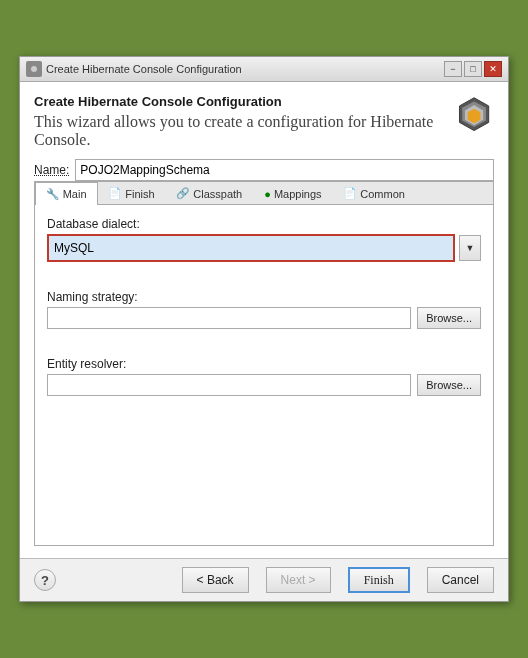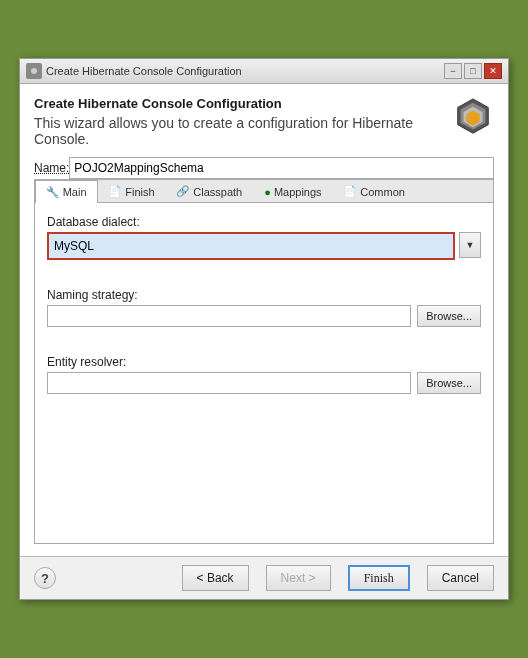--- a/index.html
+++ b/index.html
@@ -75,28 +75,29 @@
       justify-content: space-between;
       margin-bottom: 10px;
     }
     .wizard-header-text h2 {
       font-size: 13px;
       font-weight: bold;
       color: #1a1a1a;
       margin-bottom: 4px;
     }
     .wizard-header-text p {
-      font-size: 14px;
+      font-size: 16px;
       color: #444;
+      font-family: Liberation Serif, serif;
     }
     .name-row {
       display: flex;
       align-items: center;
       margin-bottom: 0;
-      gap: 0;
+      gap: 6px;
     }
     .name-label {
       font-size: 12px;
       color: #222;
       text-decoration: underline;
       text-decoration-style: dotted;
       white-space: nowrap;
     }
     .name-input {
       flex: 1;
@@ -144,21 +145,21 @@
     .field-group {
       margin-bottom: 28px;
     }
     .field-label {
       font-size: 12px;
       color: #222;
       margin-bottom: 3px;
     }
     .dialect-row {
       display: flex;
-      align-items: flex-start;
+      align-items: center;
       gap: 4px;
     }
     .dialect-input-wrapper {
       flex: 1;
       border: 2px solid #c0392b;
       background: #d6e8f7;
       padding: 1px;
     }
     .dialect-input {
       width: 100%;

